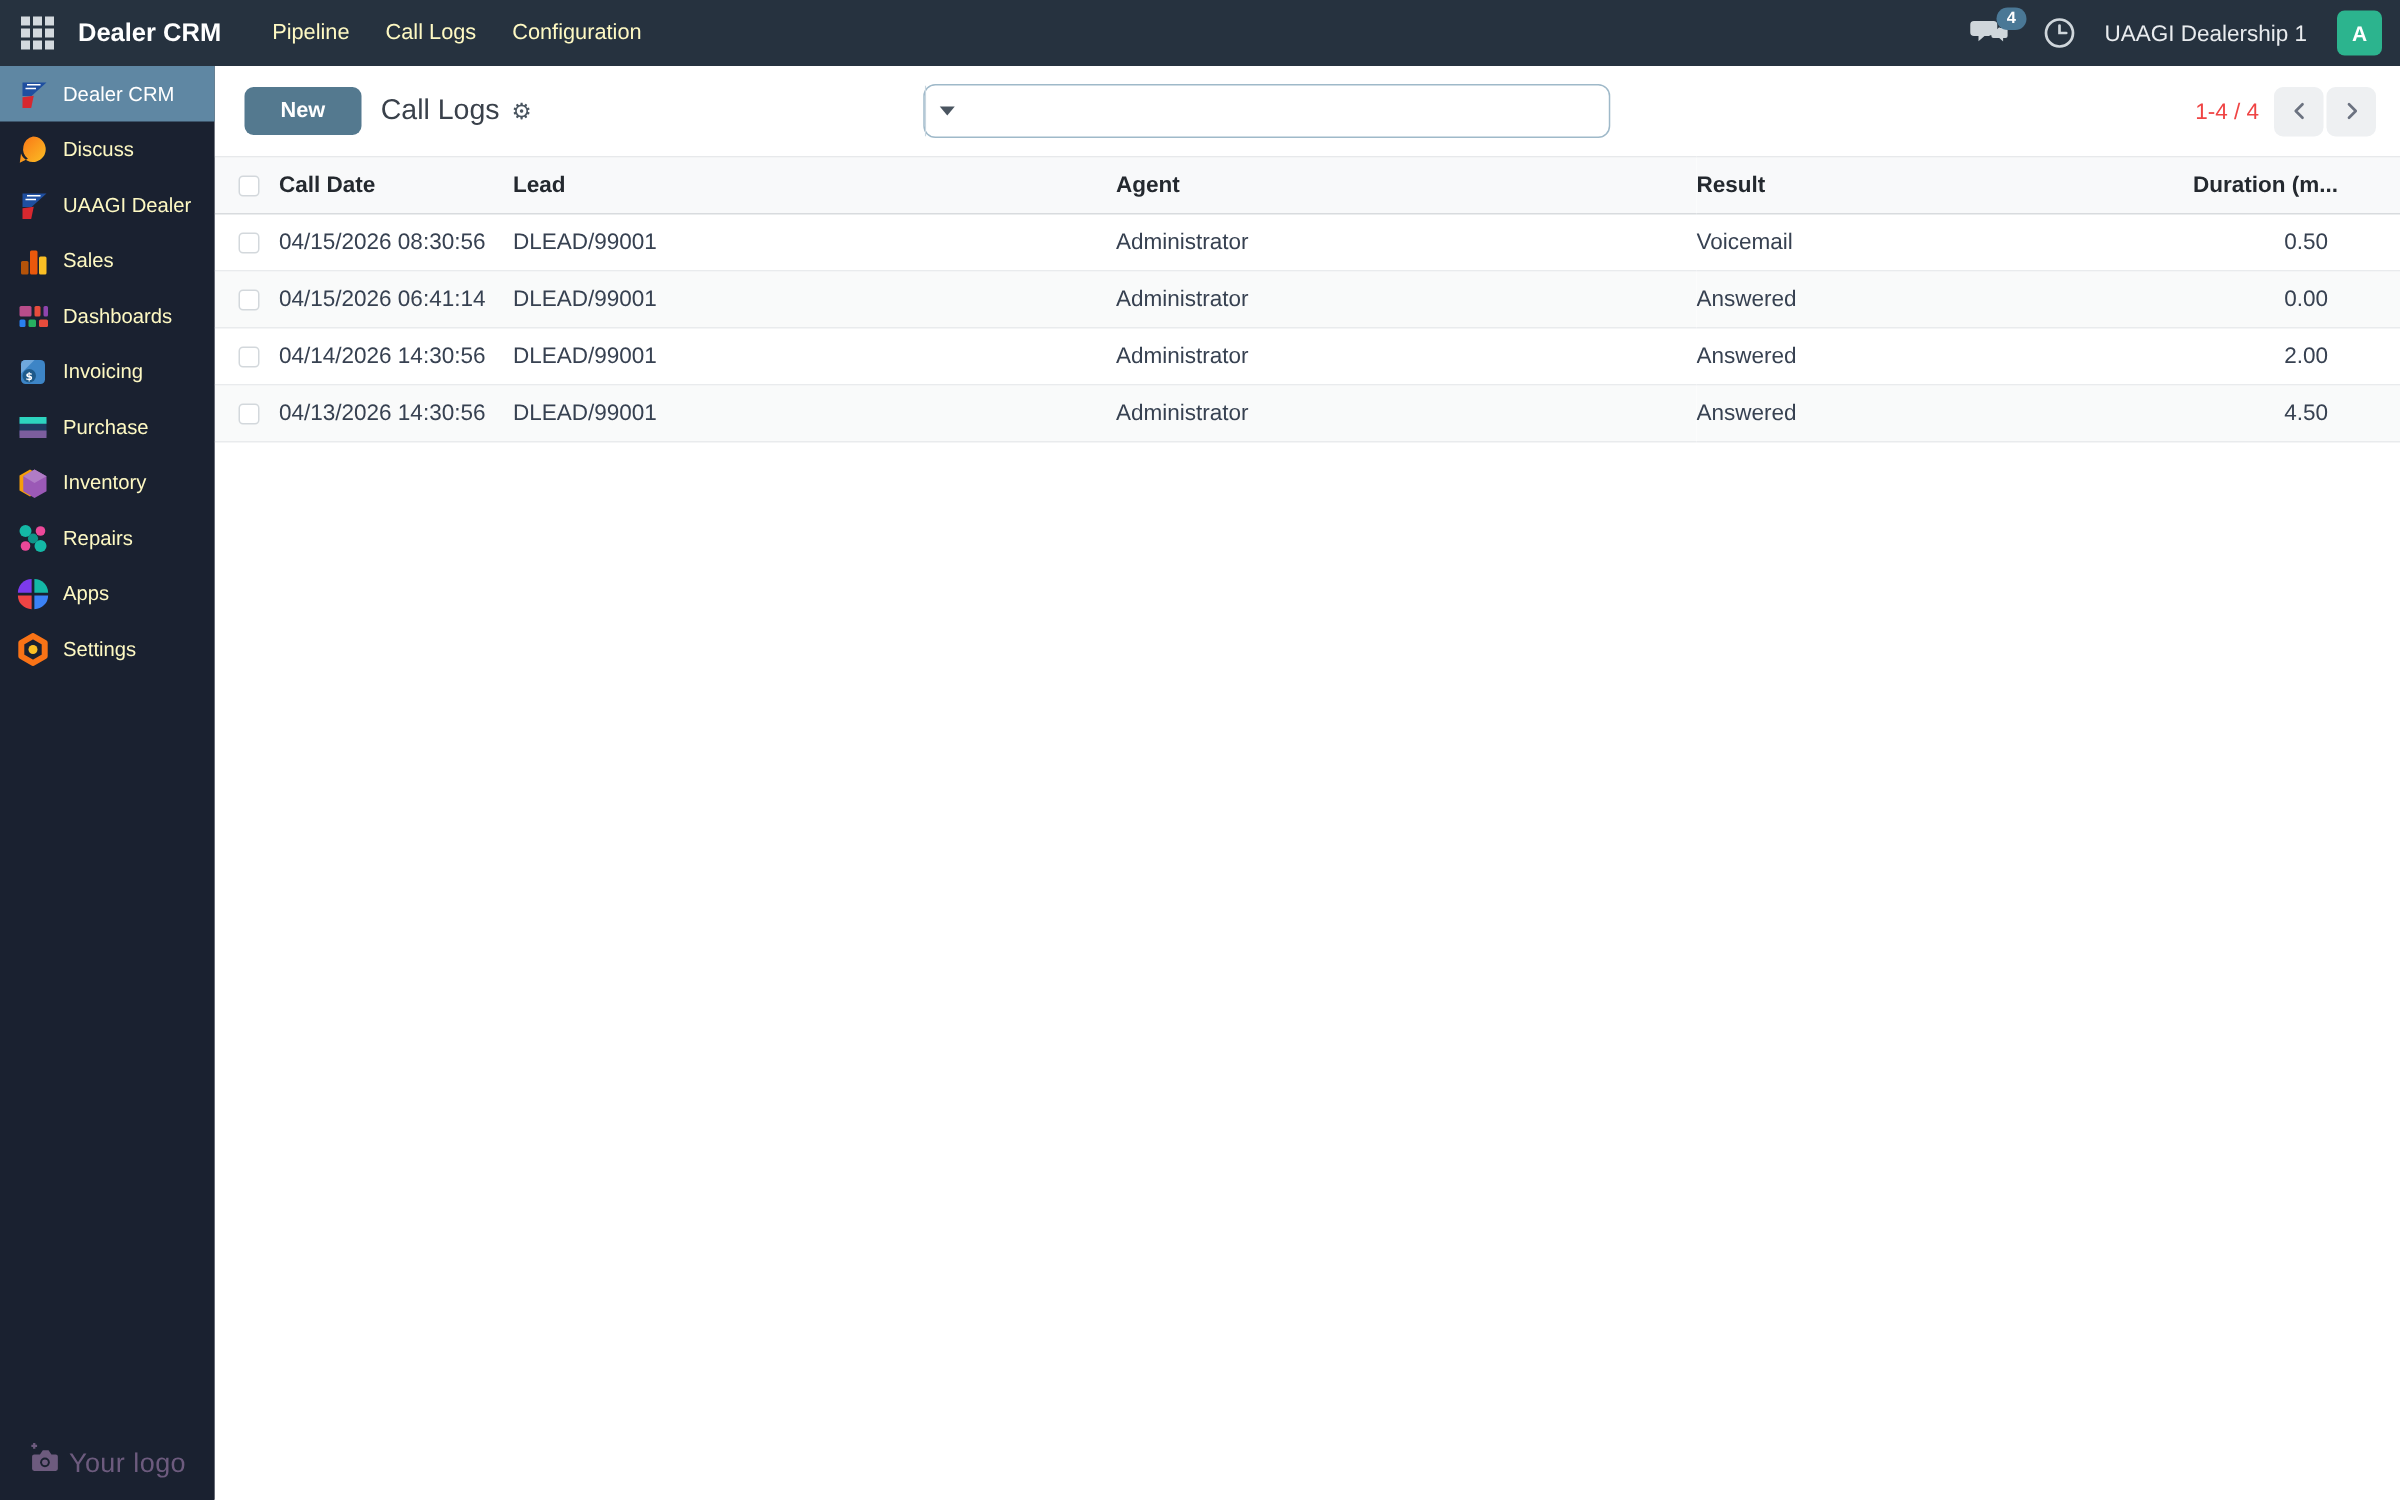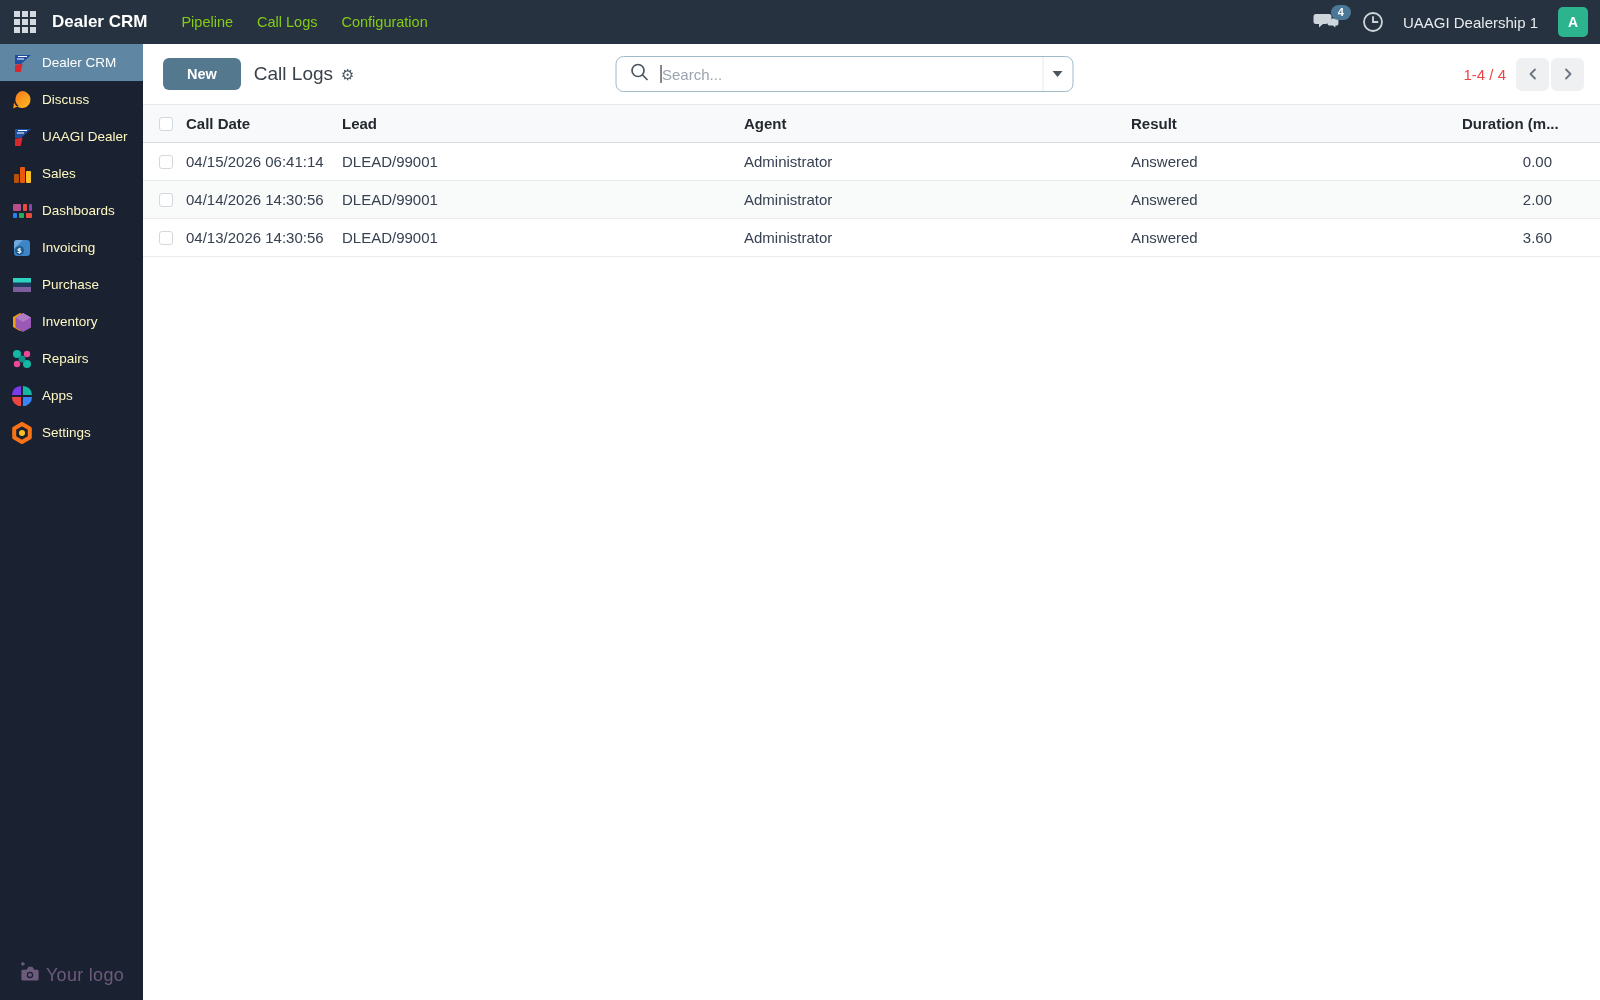--- a/index.html
+++ b/index.html
@@ -12,21 +12,21 @@
 
   
   .navbar {
     position: fixed; top: 0; left: 0; right: 0; height: 44px;
     background: #26323f; display: flex; align-items: center;
     color: #e8ebee; z-index: 30; padding: 0 12px 0 14px;
   }
   .apps-grid { display: grid; grid-template-columns: repeat(3, 6px); grid-template-rows: repeat(3, 6px); gap: 2px; margin-right: 16px; cursor: pointer; }
   .apps-grid span { background: #d3d9de; display: block; }
   .navbar .brand { font-size: 17px; font-weight: bold; color: #ffffff; margin-right: 22px; cursor: pointer; }
-  .navbar .menu-item { font-size: 14.5px; padding: 6px 12px; border-radius: 4px; cursor: pointer; color: #84cc16; }
+  .navbar .menu-item { font-size: 14.5px; padding: 6px 12px; border-radius: 4px; cursor: pointer; color: #fef9c3; }
   .navbar .spacer { flex: 1; }
   .nav-right { display: flex; align-items: center; gap: 18px; }
   .messages-wrap { position: relative; cursor: pointer; width: 30px; height: 26px; }
   .badge {
     position: absolute; top: -4px; right: -8px;
     background: #4a7896; color: #fff; font-size: 11px; font-weight: bold;
     border-radius: 9px; padding: 1px 7px 2px;
   }
   .clock-icon { cursor: pointer; display: flex; align-items: center; }
   .company-name { font-size: 15px; color: #e8ebee; cursor: pointer; }
@@ -296,30 +296,20 @@
 </nav>
 
 <main class="main">
 
   <div class="control-panel">
     <button class="btn-new">New</button>
     <span class="page-title">Call Logs</span>
     <span class="title-gear">⚙</span>
 
     <div class="search-wrap">
-      <div class="search-left">
-        <span>
-          <svg width="22" height="22" viewBox="0 0 22 22">
-            <circle cx="9.5" cy="9.5" r="6" fill="none" stroke="#4a5560" stroke-width="1.7"></circle>
-            <path d="M14 14 L18.5 18.5" stroke="#4a5560" stroke-width="1.7" stroke-linecap="round"></path>
-          </svg>
-        </span>
-        <span class="search-caret"></span>
-        <input class="search-input" type="text" value="" placeholder="Search..." style="">
-      </div>
       <div class="search-toggle">
         <span class="caret-down"></span>
       </div>
     </div>
 
     <div class="pager">
       <span class="pager-text">1-4 / 4</span>
       <div class="pager-btns">
         <button class="pager-btn">
           <svg width="14" height="14" viewBox="0 0 14 14">
@@ -346,20 +336,30 @@
         <th class="col-agent">Agent</th>
         <th class="col-result">Result</th>
         <th class="col-duration">Duration (m...</th>
       </tr>
     </thead>
     <tbody>
       <tr>
         <td class="col-check cell-check">
             <input type="checkbox" class="row-check" style="">
           </td>
+        <td class="col-date">04/15/2026 08:30:56</td>
+        <td class="col-lead">DLEAD/99001</td>
+        <td class="col-agent">Administrator</td>
+        <td class="col-result">Voicemail</td>
+        <td class="col-duration">0.50</td>
+      </tr>
+      <tr>
+        <td class="col-check cell-check">
+            <input type="checkbox" class="row-check" style="">
+          </td>
         <td class="col-date">04/15/2026 06:41:14</td>
         <td class="col-lead">DLEAD/99001</td>
         <td class="col-agent">Administrator</td>
         <td class="col-result">Answered</td>
         <td class="col-duration">0.00</td>
       </tr>
       <tr>
         <td class="col-check cell-check">
             <input type="checkbox" class="row-check" style="">
           </td>
@@ -370,18 +370,18 @@
         <td class="col-duration">2.00</td>
       </tr>
       <tr>
         <td class="col-check cell-check">
             <input type="checkbox" class="row-check" style="">
           </td>
         <td class="col-date">04/13/2026 14:30:56</td>
         <td class="col-lead">DLEAD/99001</td>
         <td class="col-agent">Administrator</td>
         <td class="col-result">Answered</td>
-        <td class="col-duration">3.60</td>
+        <td class="col-duration">4.50</td>
       </tr>
     </tbody>
   </table>
 
 </main>
 
 </body></html>

